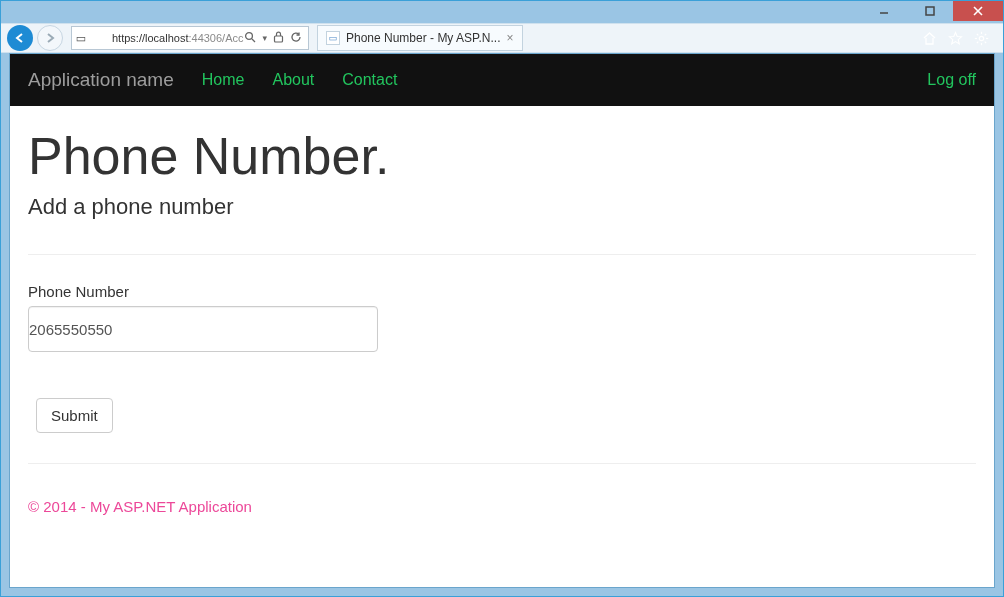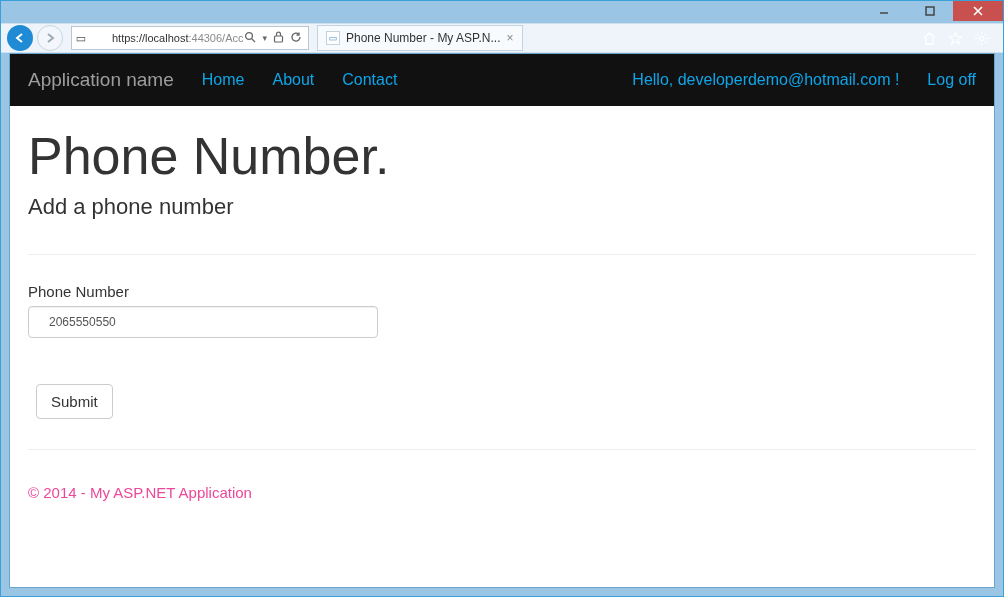--- a/index.html
+++ b/index.html
@@ -30,28 +30,28 @@
   .tab .tab-x { margin-left:auto; color:#888; font-size:12px; }
   .ie-right { margin-left:auto; display:flex; gap:10px; padding-right:8px; color:#fff; }
   .ie-right .ico { width:16px; height:16px; display:flex; align-items:center; justify-content:center; }
 
   
   .viewport { flex:1; background:#fff; margin:0 8px 8px 8px; border:1px solid #6aa5cc; overflow:auto; }
 
   
   .navbar { background:#111; color:#9d9d9d; height:52px; display:flex; align-items:center; padding:8px 18px; gap:28px; }
   .navbar .brand { color:#9d9d9d; font-size:19px; }
-  .navbar .nav-link { color:#0ea5e9; font-size:16px; cursor:pointer; }
+  .navbar .nav-link { color:#22c55e; font-size:16px; cursor:pointer; }
   .navbar .spacer { flex:1; }
   .container { padding: 20px 18px; color:#333; }
   h1.title { font-size:52px; font-weight:400; color:#333; margin-bottom:8px; }
   h3.subtitle { font-size:22px; font-weight:400; color:#333; margin-bottom:34px; }
   hr { border:none; border-top:1px solid #eee; margin:12px 0 28px 0; }
   .form-group label { font-weight:400; font-size:15px; display:block; margin-bottom:6px; }
-  .form-control { width:350px; height:32px; border:1px solid #ccc; border-radius:4px; padding:0 20px; font-size:12px; color:#555; box-shadow: inset 0 1px 1px rgba(0,0,0,.06); }
+  .form-control { width:350px; height:46px; border:1px solid #ccc; border-radius:4px; padding:0 0; font-size:15px; color:#555; box-shadow: inset 0 1px 1px rgba(0,0,0,.06); }
   .btn { display:inline-block; margin-top:46px; padding:8px 14px; border:1px solid #ccc; border-radius:4px; background:#fff; font-size:15px; color:#333; cursor:pointer;margin-left:8px; }
   hr.footer-sep { margin-top:30px; }
   .footer { font-size:15px; color:#ec4899; padding-top:6px; }
 </style>
 </head>
 <body>
 
 <div class="window">
 
   <div class="titlebar">
@@ -145,21 +145,20 @@
     </div>
   </div>
 
   <div class="viewport">
     <div class="navbar">
       <span class="brand">Application name</span>
       <span class="nav-link">Home</span>
       <span class="nav-link">About</span>
       <span class="nav-link">Contact</span>
       <span class="spacer"></span>
-      <span class="nav-link">Hello, developerdemo@hotmail.com !</span>
       <span class="nav-link">Log off</span>
     </div>
 
     <div class="container">
       <h1 class="title">Phone Number.</h1>
       <h3 class="subtitle">Add a phone number</h3>
       <hr>
       <div class="form-group">
         <label>Phone Number</label>
         <input class="form-control" type="text" value="2065550550" style="">

